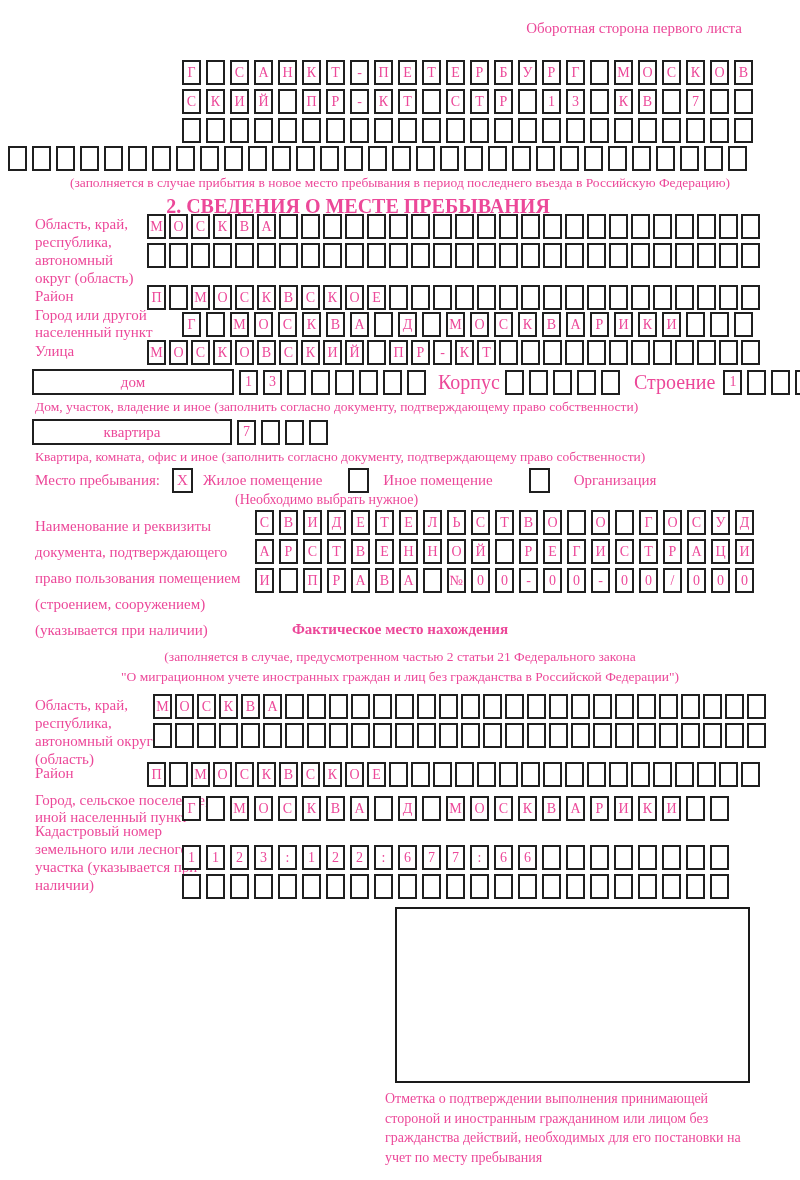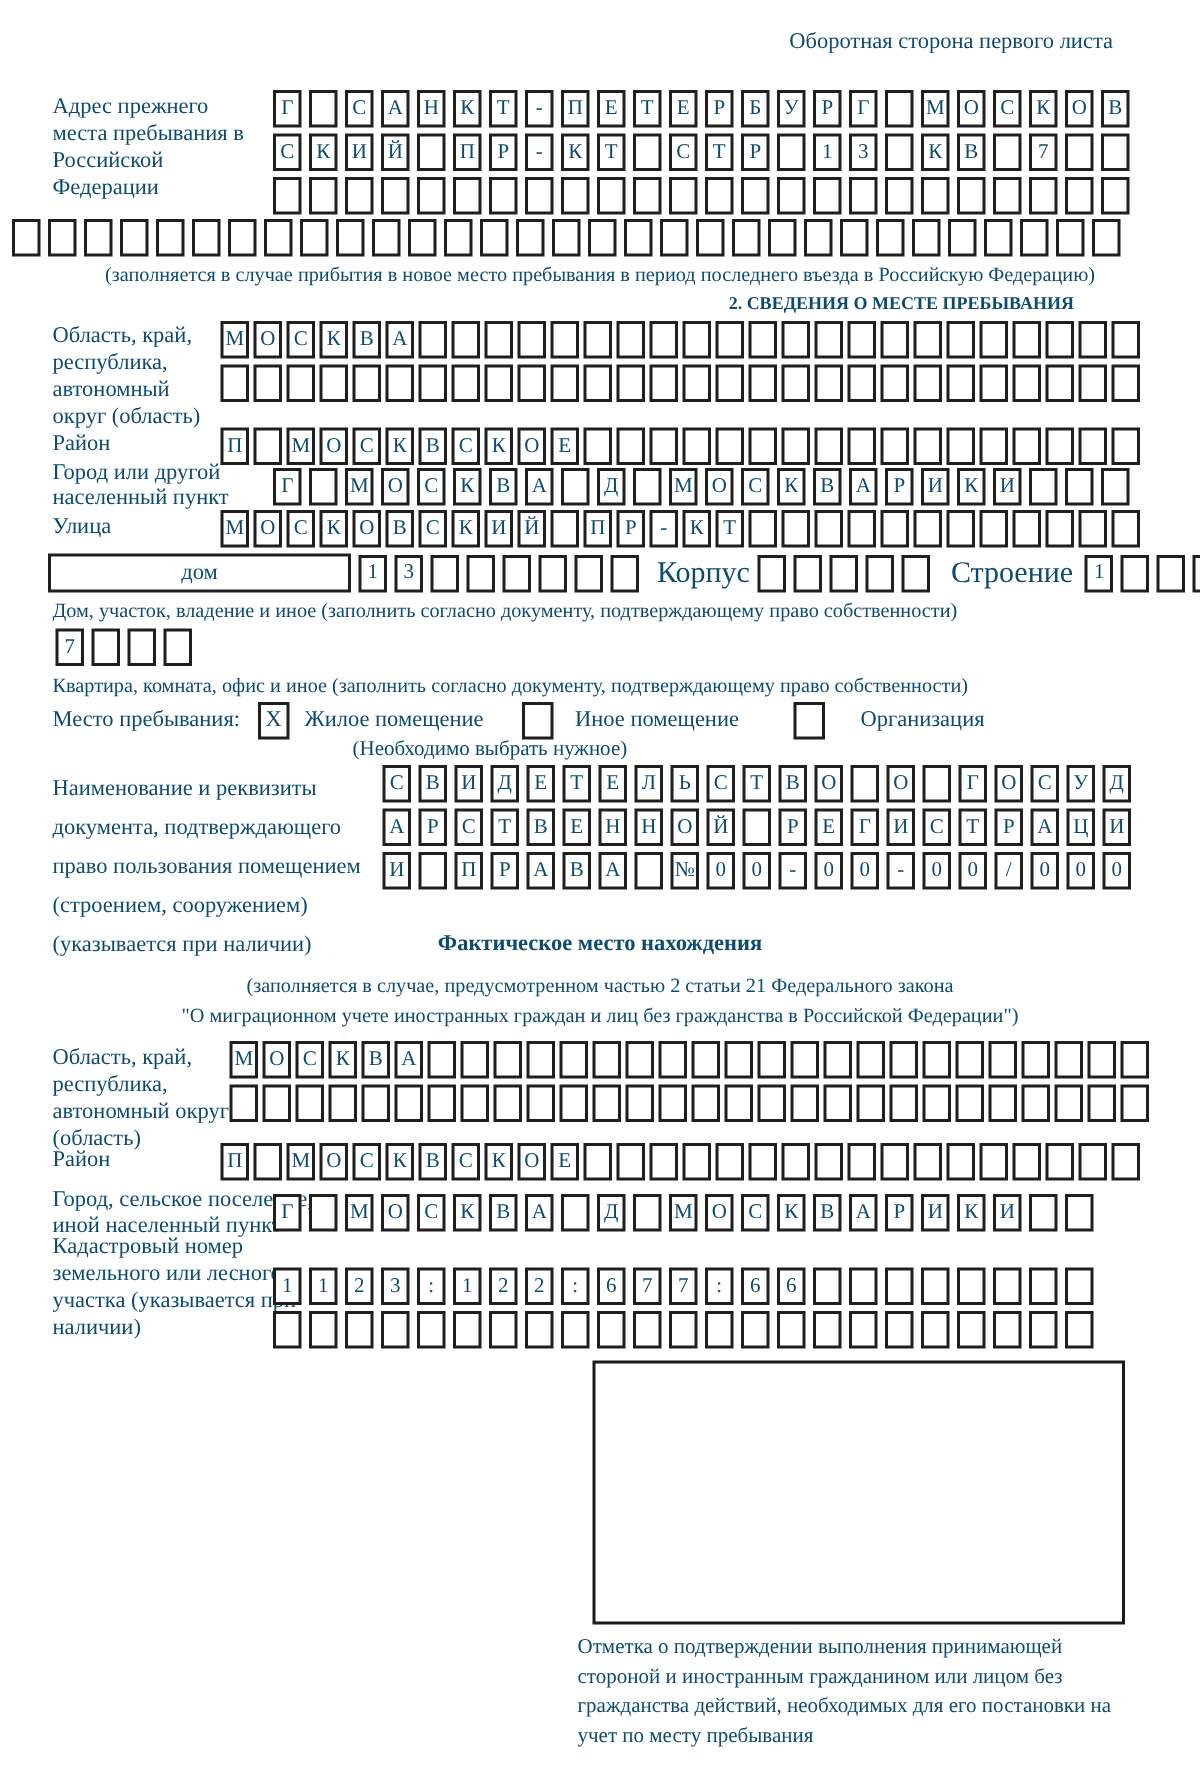--- a/index.html
+++ b/index.html
@@ -1,28 +1,28 @@
 <!DOCTYPE html>
 <html><head>
 <meta charset="utf-8">
 <style>
   html,body{margin:0;padding:0;background:#fff;}
   .page{
     position:relative;
     width:800px;height:1180px;
     background:#fff;
     font-family:"Liberation Serif","DejaVu Serif",serif;
-    color:#0c4a6e;
+    color:#ec4899;
     overflow:hidden;
     border-radius:20px;
   }
   .abs{position:absolute;}
   .top-header{top:20px;right:58px;font-size:15px;}
   .label{font-size:15px;line-height:18px;}
-  .h2{font-weight:bold;font-size:12px;width:716px;left:0;text-align:right;}
+  .h2{font-weight:bold;font-size:20px;width:716px;left:0;text-align:center;}
   .h3{font-weight:bold;font-size:15px;width:800px;left:0;text-align:center;}
   .note{font-size:13.5px;line-height:18px;}
   .note.center{width:800px;left:0;text-align:center;}
   .cells{display:flex;gap:3px;}
   .cells.wide{gap:5px;}
   .cell{
     flex:none;box-sizing:border-box;
     width:19px;height:25px;
     border:2px solid #1f1f1f;
     display:flex;align-items:center;justify-content:center;
@@ -41,21 +41,20 @@
   .stamp-box{box-sizing:border-box;border:2px solid #1a1a1a;background:#fff;}
   .stamp-caption{font-size:14px;line-height:19.5px;text-align:left;}
 </style>
 </head>
 <body>
 
 <div class="page">
 
   <div class="abs top-header">Оборотная сторона первого листа</div>
 
-  <div class="abs label" style="top:62px;left:35px;width:135px;">Адрес прежнего места пребывания в Российской Федерации</div>
   <div class="abs cells wide" style="top:60px;left:182px;">
       <span class="cell">Г</span>
       <span class="cell"></span>
       <span class="cell">С</span>
       <span class="cell">А</span>
       <span class="cell">Н</span>
       <span class="cell">К</span>
       <span class="cell">Т</span>
       <span class="cell">-</span>
       <span class="cell">П</span>
@@ -344,20 +343,21 @@
     <div class="cells wide">
         <span class="cell">1</span>
         <span class="cell"></span>
         <span class="cell"></span>
         <span class="cell"></span>
       </div>
   </div>
   <div class="abs note" style="top:398px;left:35px;">Дом, участок, владение и иное (заполнить согласно документу, подтверждающему право собственности)</div>
 
   <div class="abs inline-row" style="top:419px;left:32px;">
+    <div class="named-box" style="width:200px;">квартира</div>
     <div class="cells wide" style="margin-left:5px;">
         <span class="cell">7</span>
         <span class="cell"></span>
         <span class="cell"></span>
         <span class="cell"></span>
       </div>
   </div>
   <div class="abs stay-row" style="top:468px;left:35px;">
     <span>Место пребывания:</span>
     <span class="cell checkbox" style="margin-left:12px;">X</span>

